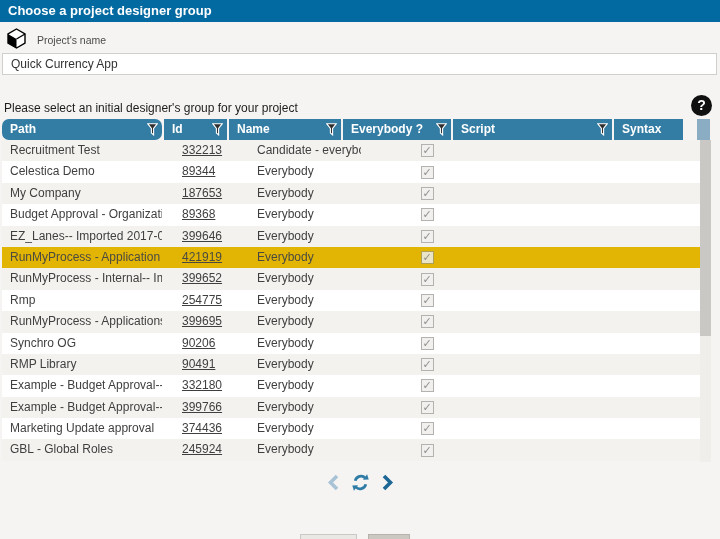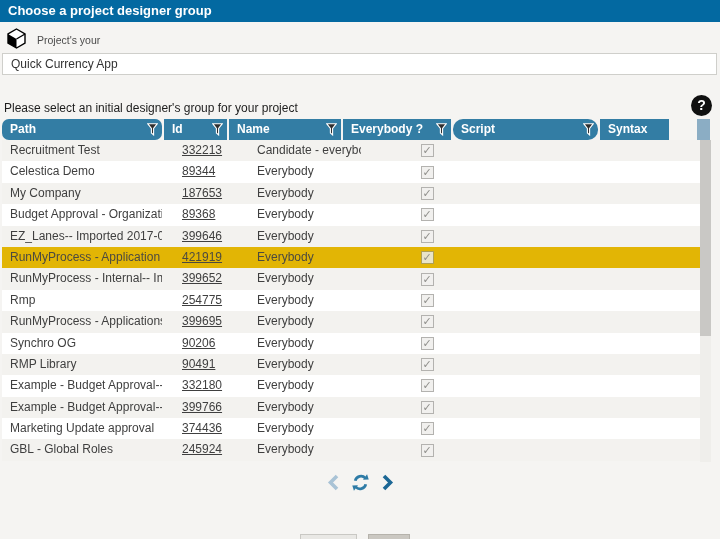--- a/index.html
+++ b/index.html
@@ -21,21 +21,21 @@
   .help { position:absolute; left:691px; top:95px; width:21px; height:21px; border-radius:50%;
           background:#101010; color:#fff; font-size:14px; font-weight:bold; text-align:center;
           line-height:21px; cursor:pointer; }
 
   
   .thead { position:absolute; left:2px; top:119px; height:21px; display:flex; gap:2px; }
   .th { background:#337da4; color:#fff; font-size:12px; font-weight:bold; line-height:21px;
         padding-left:8px; position:relative; white-space:nowrap; overflow:hidden; }
   .th .funnel { position:absolute; right:4px; top:4px; }
   .w-path{width:160px;border-radius:7px;} .w-id{width:63px;} .w-name{width:112px;}
-  .w-eb{width:108px;} .w-script{width:145px;border-radius:10px;} .w-syntax{width:69px;}
+  .w-eb{width:108px;} .w-script{width:159px;} .w-syntax{width:69px;}
 
   .scroll-cap { position:absolute; left:697px; top:119px; width:13px; height:21px; background:#8badc4; }
   .scroll-track { position:absolute; left:700px; top:140px; width:11px; height:322px; background:#efeeeb; }
   .scroll-thumb { position:absolute; left:0; top:0; width:11px; height:196px; background:#c9c8c5; }
 
   .tbody { position:absolute; left:2px; top:140px; width:698px; }
   .trow { display:flex; gap:12px; height:21.4px; background:#fff; cursor:pointer; }
   .trow:nth-child(odd) { background:#f3f2ef; }
   .trow.selected { background:#e2b505; }
   .c { font-size:12px; color:#3f3f3f; line-height:21.4px; padding-left:8px;
@@ -63,21 +63,21 @@
 </head>
 <body>
 
 <div class="titlebar">Choose a project designer group</div>
 
 <svg class="cube" width="21" height="21" viewBox="0 0 21 21">
   <polygon points="10.5,1 19,6 19,15 10.5,20 2,15 2,6" fill="#fff" stroke="#000" stroke-width="1.4"></polygon>
   <polygon points="2,6 10.5,11 10.5,20 2,15" fill="#000"></polygon>
   <polyline points="19,6 10.5,11" fill="none" stroke="#000" stroke-width="1.4"></polyline>
 </svg>
-<div class="proj-label">Project's your</div>
+<div class="proj-label">Project's name</div>
 
 <input class="proj-input" type="text" value="Quick Currency App" style="">
 
 <div class="instruction">Please select an initial designer's group for your project</div>
 
 <div class="help">?</div>
 
 <div class="thead" id="table-header">
     <div class="th w-path"><span>Path</span><span><svg class="funnel" width="11" height="13" viewBox="0 0 11 13">
           <path d="M0.7 0.7 h9.6 l-3.7 4.7 v6.5 l-2.2 -2 v-4.5 z" fill="#2f2f2f" stroke="#fff" stroke-width="1.1"></path>

